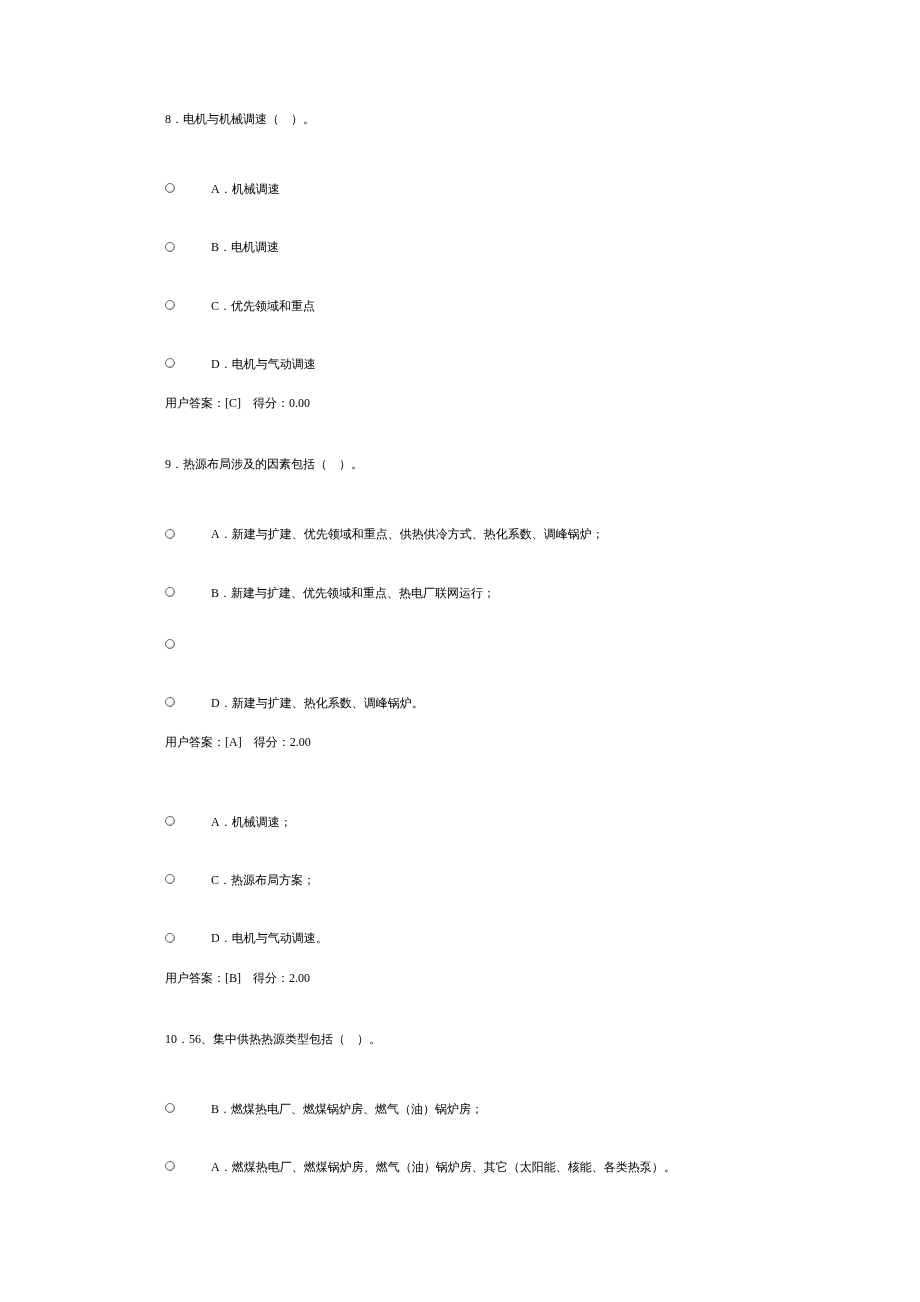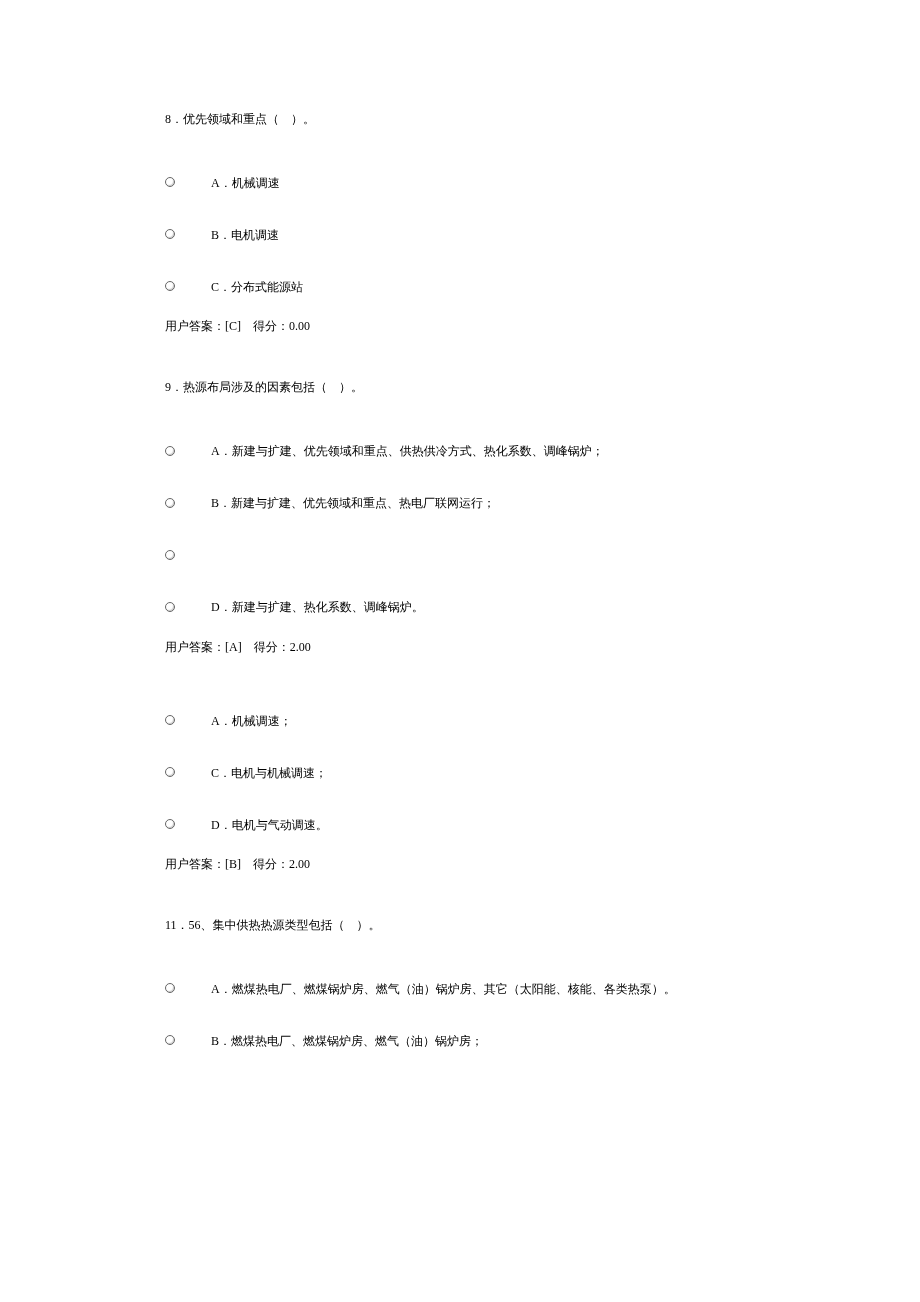--- a/index.html
+++ b/index.html
@@ -35,53 +35,58 @@
       border: 1px solid #666;
       background: #fff;
       margin-right: 36px;
       margin-bottom: 6px;
       box-shadow: inset -1px -1px 1px rgba(0,0,0,0.2), inset 1px 1px 1px rgba(255,255,255,0.8);
       flex-shrink: 0;
     }
     .option-text {
       line-height: 1.6;
       padding-bottom: 0;
+      margin-top: 19px;
     }
     .user-answer {
       margin-top: 12px;
       line-height: 1.6;
     }
     .footer-text {
       text-align: center;
       color: #cccccc;
       font-size: 11px;
       margin-top: 40px;
       letter-spacing: 0.5px;
     }
   </style>
 </head>
 <body>
 
 <div>
 
   <div class="question-block">
     <div class="question-text">
-      <span>8</span><span>．</span><span>优先领域和重点（　）。</span>
+      <span>8</span><span>．</span><span>电机与机械调速（　）。</span>
     </div>
     <div class="option-row">
       <div class="radio-outer"></div>
       <div class="option-text"><span>A</span><span>．</span><span>机械调速</span></div>
     </div>
     <div class="option-row">
       <div class="radio-outer"></div>
       <div class="option-text"><span>B</span><span>．</span><span>电机调速</span></div>
     </div>
     <div class="option-row">
       <div class="radio-outer"></div>
-      <div class="option-text"><span>C</span><span>．</span><span>分布式能源站</span></div>
+      <div class="option-text"><span>C</span><span>．</span><span>优先领域和重点</span></div>
+    </div>
+    <div class="option-row">
+      <div class="radio-outer"></div>
+      <div class="option-text"><span>D</span><span>．</span><span>电机与气动调速</span></div>
     </div>
     <div class="user-answer">
       <span>用户答案：</span><span>[C]</span>　<span>得分：</span><span>0.00</span>
     </div>
   </div>
 
   <div class="question-block">
     <div class="question-text">
       <span>9</span><span>．</span><span>热源布局涉及的因素包括（　）。</span>
     </div>
@@ -105,40 +110,40 @@
     </div>
   </div>
 
   <div class="question-block">
     <div class="option-row">
       <div class="radio-outer"></div>
       <div class="option-text"><span>A</span><span>．</span><span>机械调速；</span></div>
     </div>
     <div class="option-row">
       <div class="radio-outer"></div>
-      <div class="option-text"><span>C</span><span>．</span><span>电机与机械调速；</span></div>
+      <div class="option-text"><span>C</span><span>．</span><span>热源布局方案；</span></div>
     </div>
     <div class="option-row">
       <div class="radio-outer"></div>
       <div class="option-text"><span>D</span><span>．</span><span>电机与气动调速。</span></div>
     </div>
     <div class="user-answer">
       <span>用户答案：</span><span>[B]</span>　<span>得分：</span><span>2.00</span>
     </div>
   </div>
 
   <div class="question-block">
     <div class="question-text">
-      <span>11</span><span>．</span><span>56、集中供热热源类型包括（　）。</span>
+      <span>10</span><span>．</span><span>56、集中供热热源类型包括（　）。</span>
+    </div>
+    <div class="option-row">
+      <div class="radio-outer"></div>
+      <div class="option-text"><span>B</span><span>．</span><span>燃煤热电厂、燃煤锅炉房、燃气（油）锅炉房；</span></div>
     </div>
     <div class="option-row">
       <div class="radio-outer"></div>
       <div class="option-text"><span>A</span><span>．</span><span>燃煤热电厂、燃煤锅炉房、燃气（油）锅炉房、其它（太阳能、核能、各类热泵）。</span></div>
-    </div>
-    <div class="option-row">
-      <div class="radio-outer"></div>
-      <div class="option-text"><span>B</span><span>．</span><span>燃煤热电厂、燃煤锅炉房、燃气（油）锅炉房；</span></div>
     </div>
   </div>
 
 </div>
 
 <div class="footer-text"></div>
 
 </body></html>

